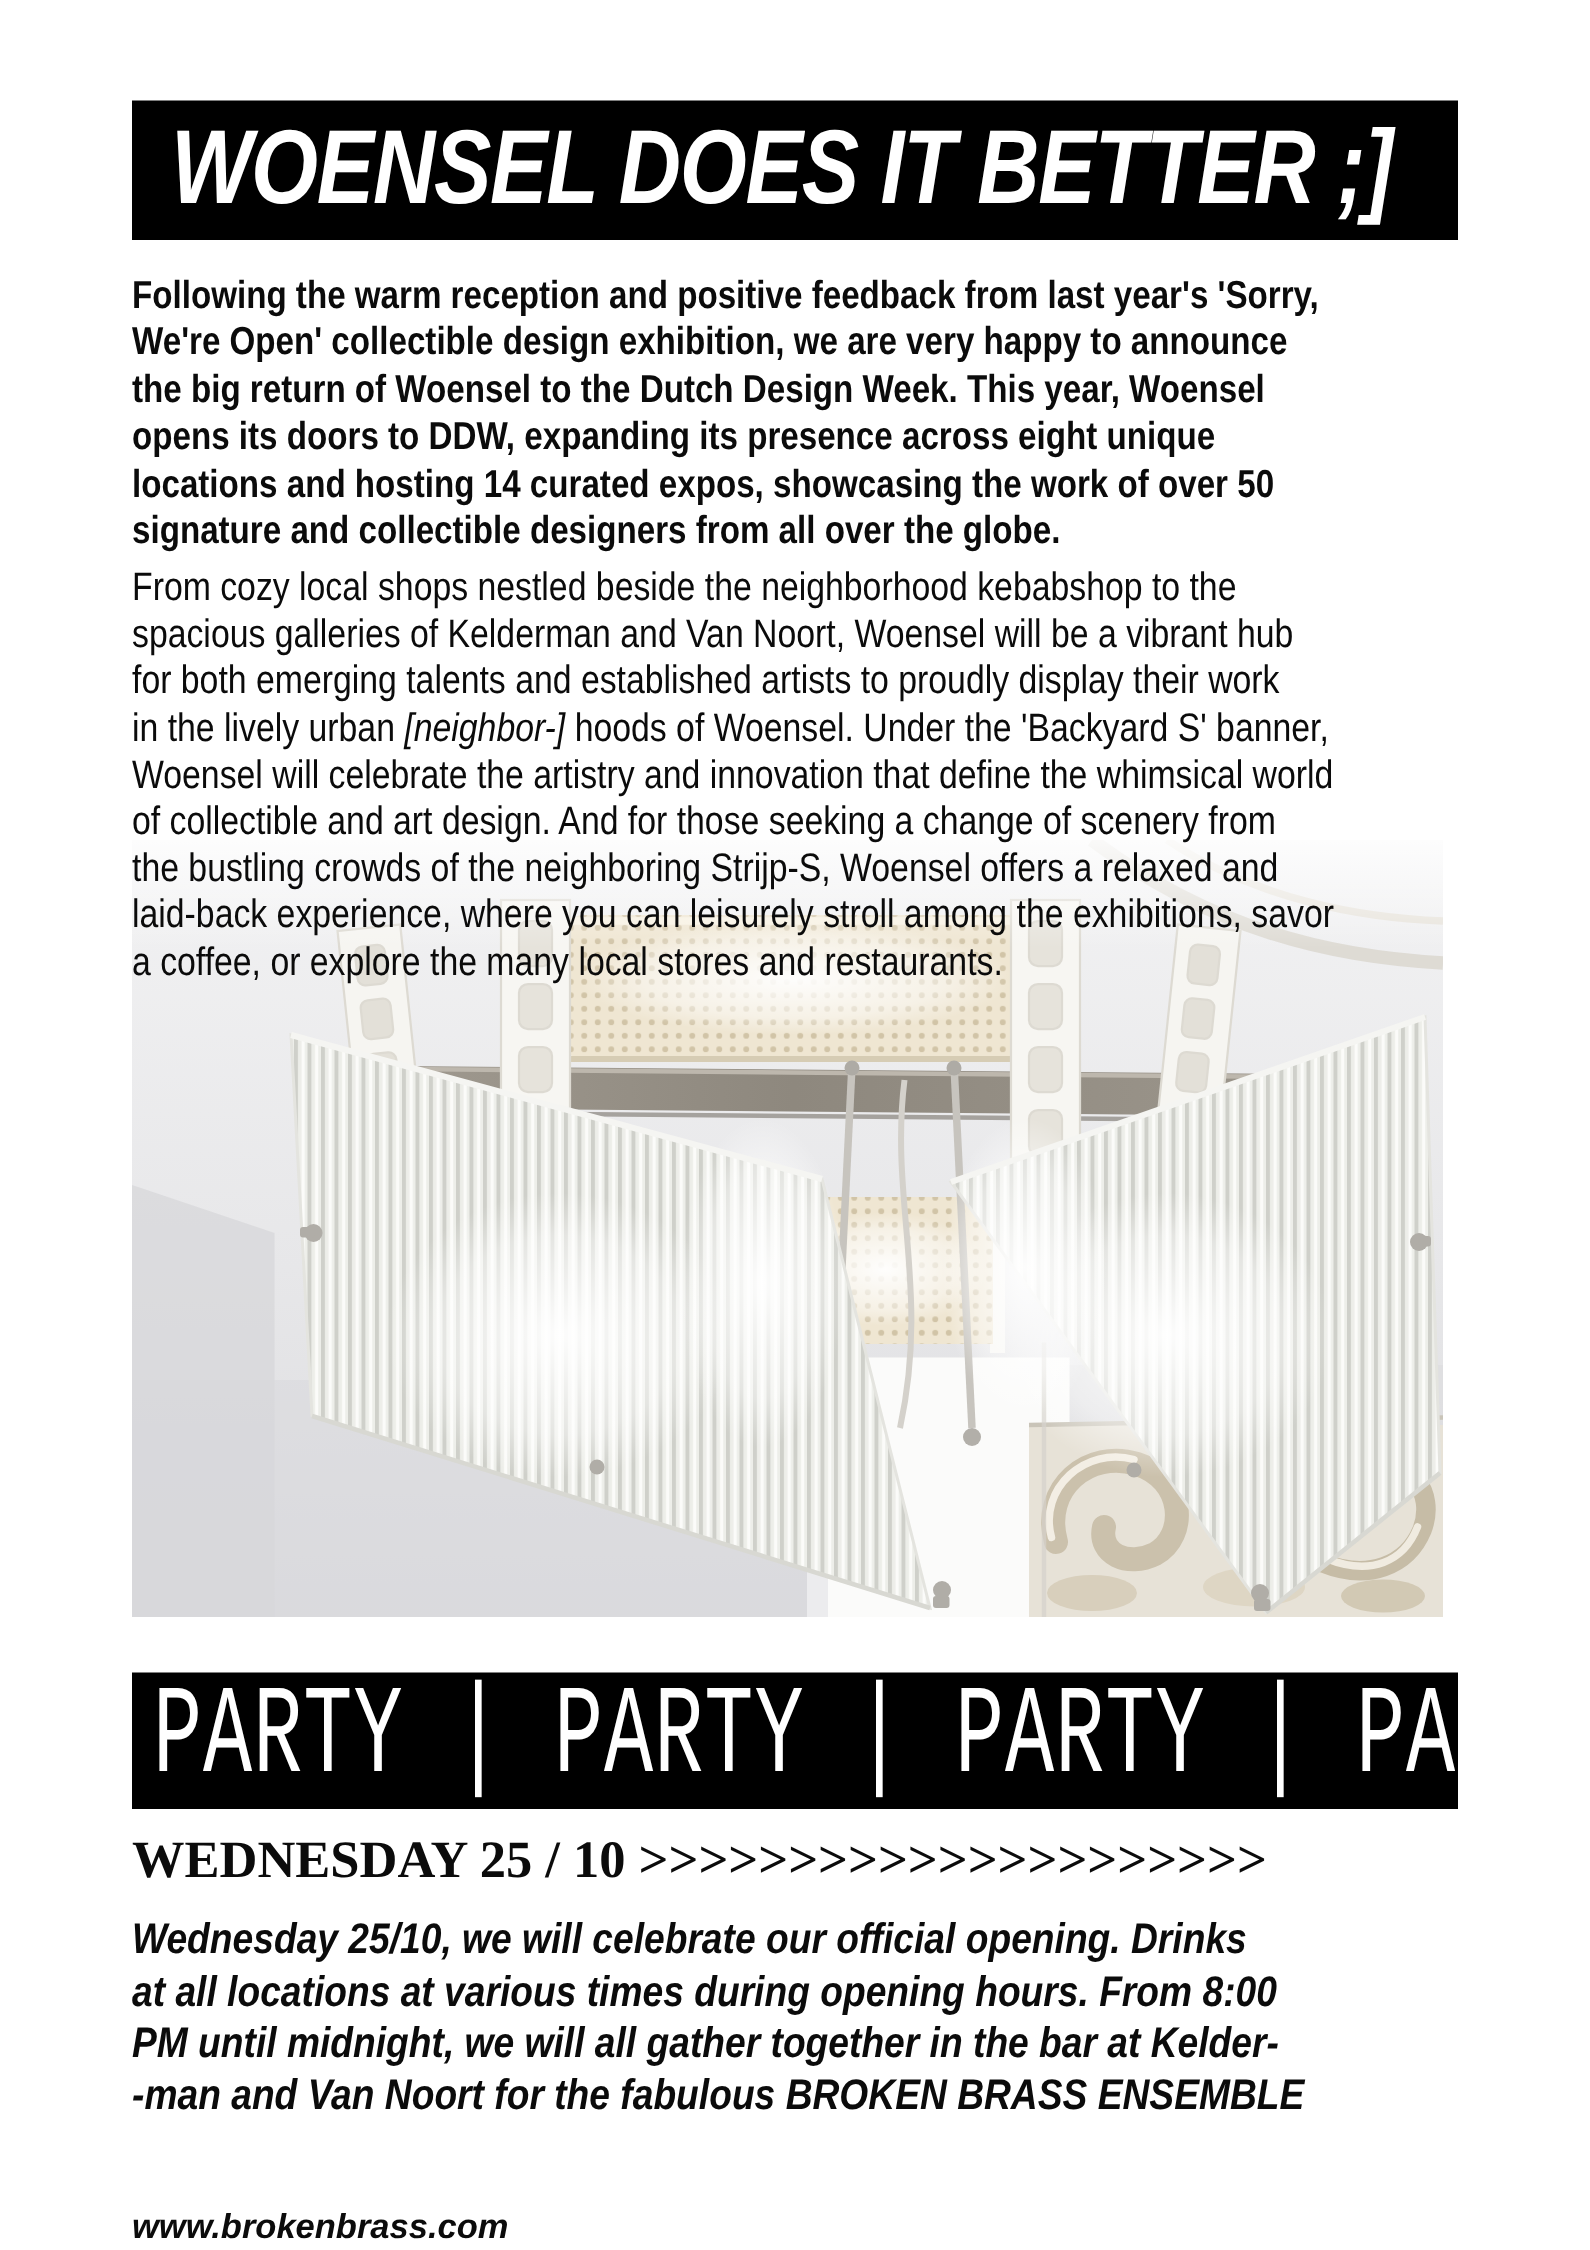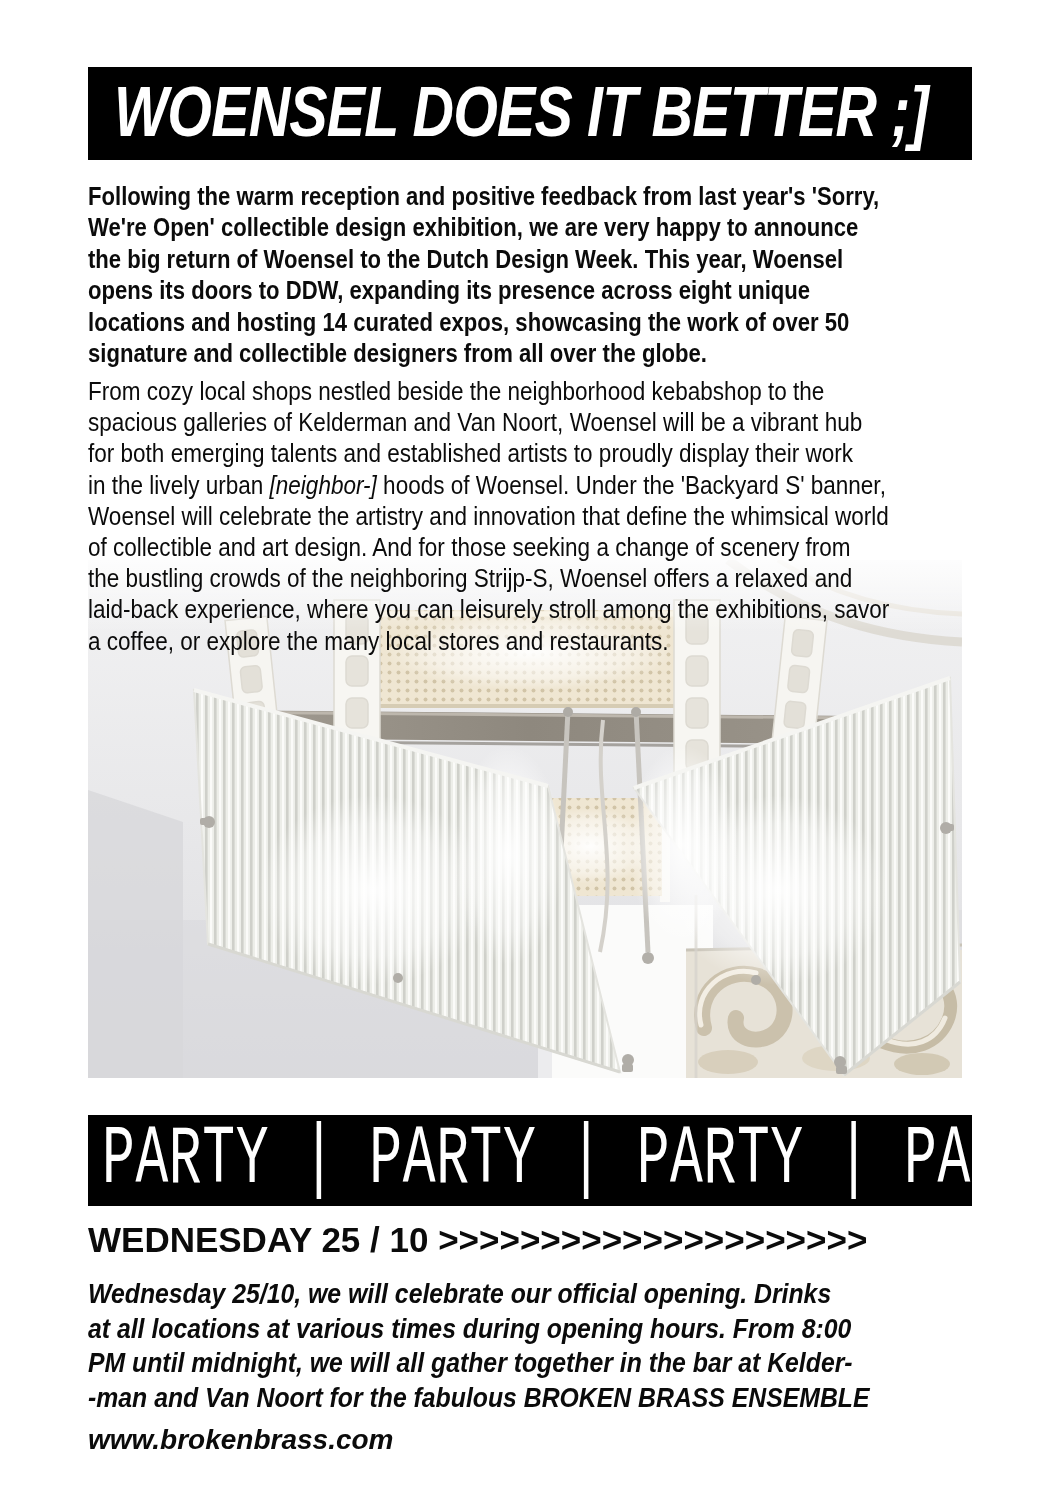--- a/index.html
+++ b/index.html
@@ -15,23 +15,23 @@
               transform-origin:left center;font-weight:400;font-size:84px;color:#fff;
               white-space:nowrap;letter-spacing:1px;}
   .para{position:absolute;left:88px;white-space:pre-line;transform-origin:top left;z-index:3;}
   #p1{top:181px;width:1045px;font-weight:bold;font-size:26px;line-height:31.4px;
       transform:scaleX(.85);letter-spacing:0;}
   #p2{top:376px;width:1045px;font-weight:400;font-size:26.5px;line-height:31.2px;
       transform:scaleX(.85);}
   #p2 .it{font-style:italic;}
   #party-text{top:1276px;width:1020px;font-weight:bold;font-style:italic;font-size:28.5px;
       line-height:34.6px;transform:scaleX(.87);}
-  #dateline{position:absolute;left:88px;top:1220px;font-family:Liberation Sans, sans-serif;
+  #dateline{position:absolute;left:88px;top:1220px;font-family:Liberation Serif, serif;
       font-weight:bold;font-size:35px;white-space:nowrap;z-index:3;letter-spacing:0;}
-  #url{position:absolute;left:88px;top:1424px;font-weight:bold;font-style:italic;font-size:28px;z-index:3;}
+  #url{position:absolute;left:88px;top:1471px;font-weight:bold;font-style:italic;font-size:23px;z-index:3;}
   #photo{position:absolute;left:88px;top:560px;width:874px;height:518px;z-index:1;}
 </style>
 </head>
 <body>
 
 <div class="page">
 
   <div class="banner" id="banner1">
     <span class="t">WOENSEL DOES IT BETTER ;]</span>
   </div>

